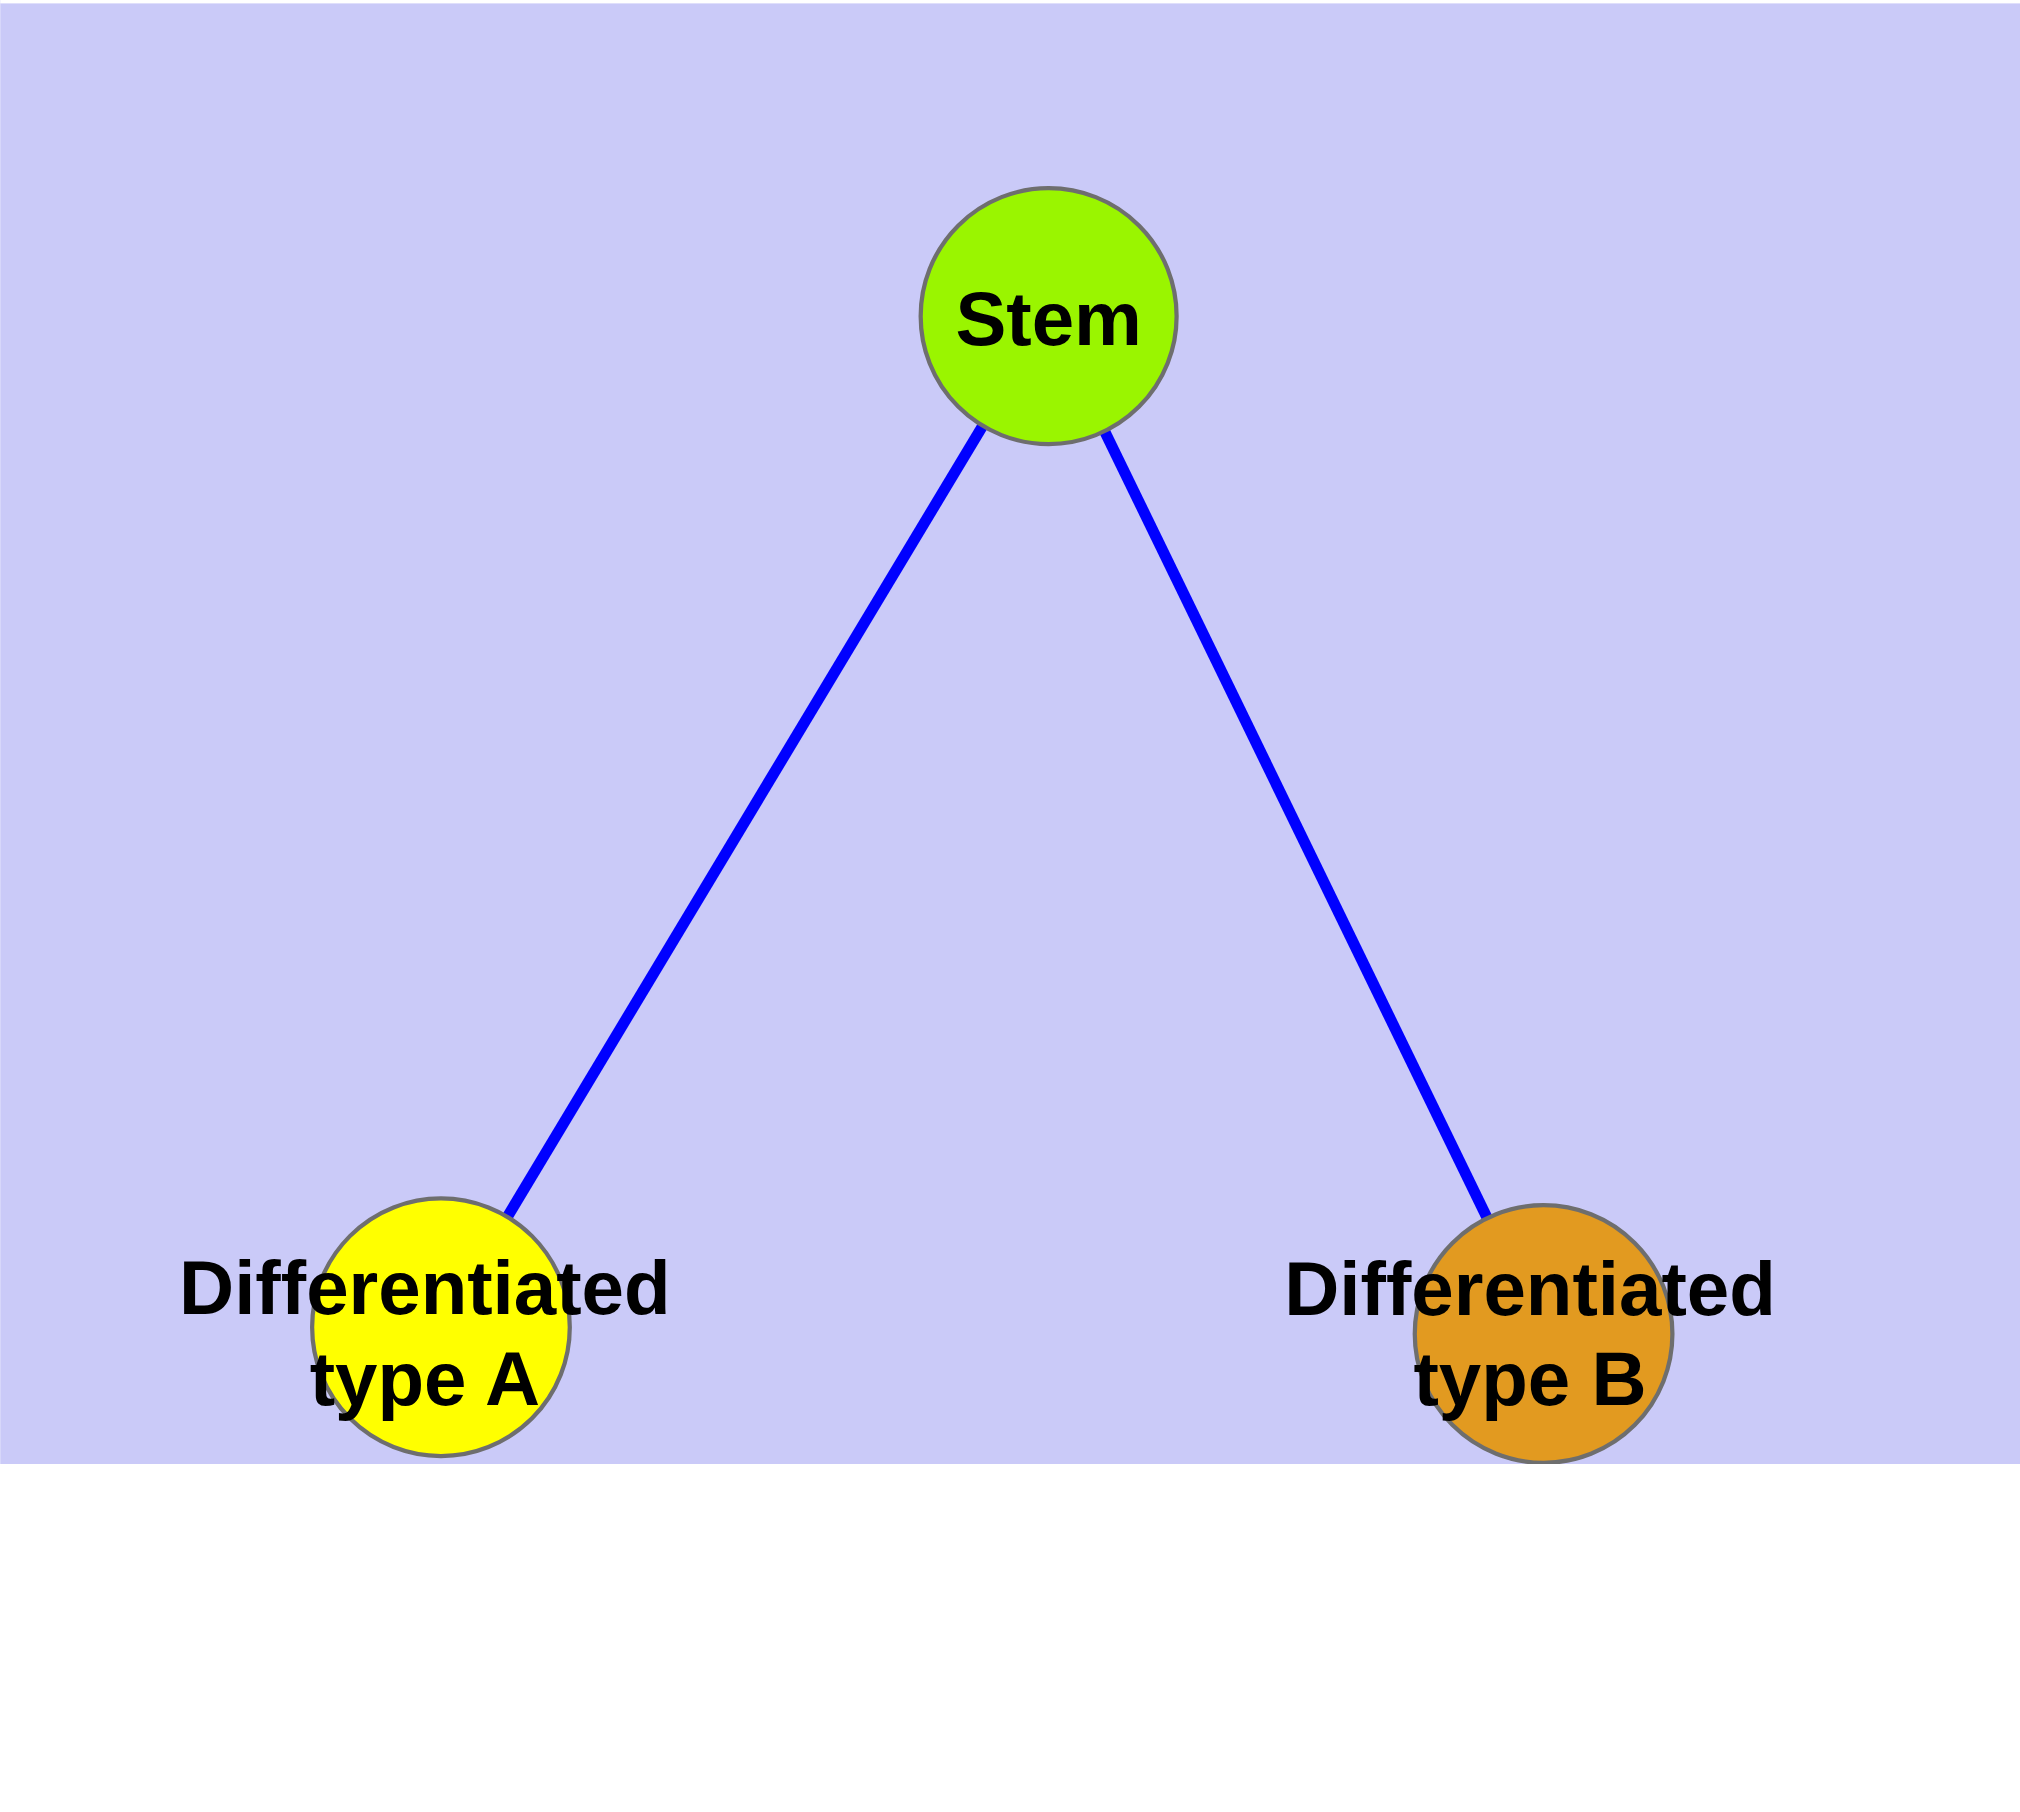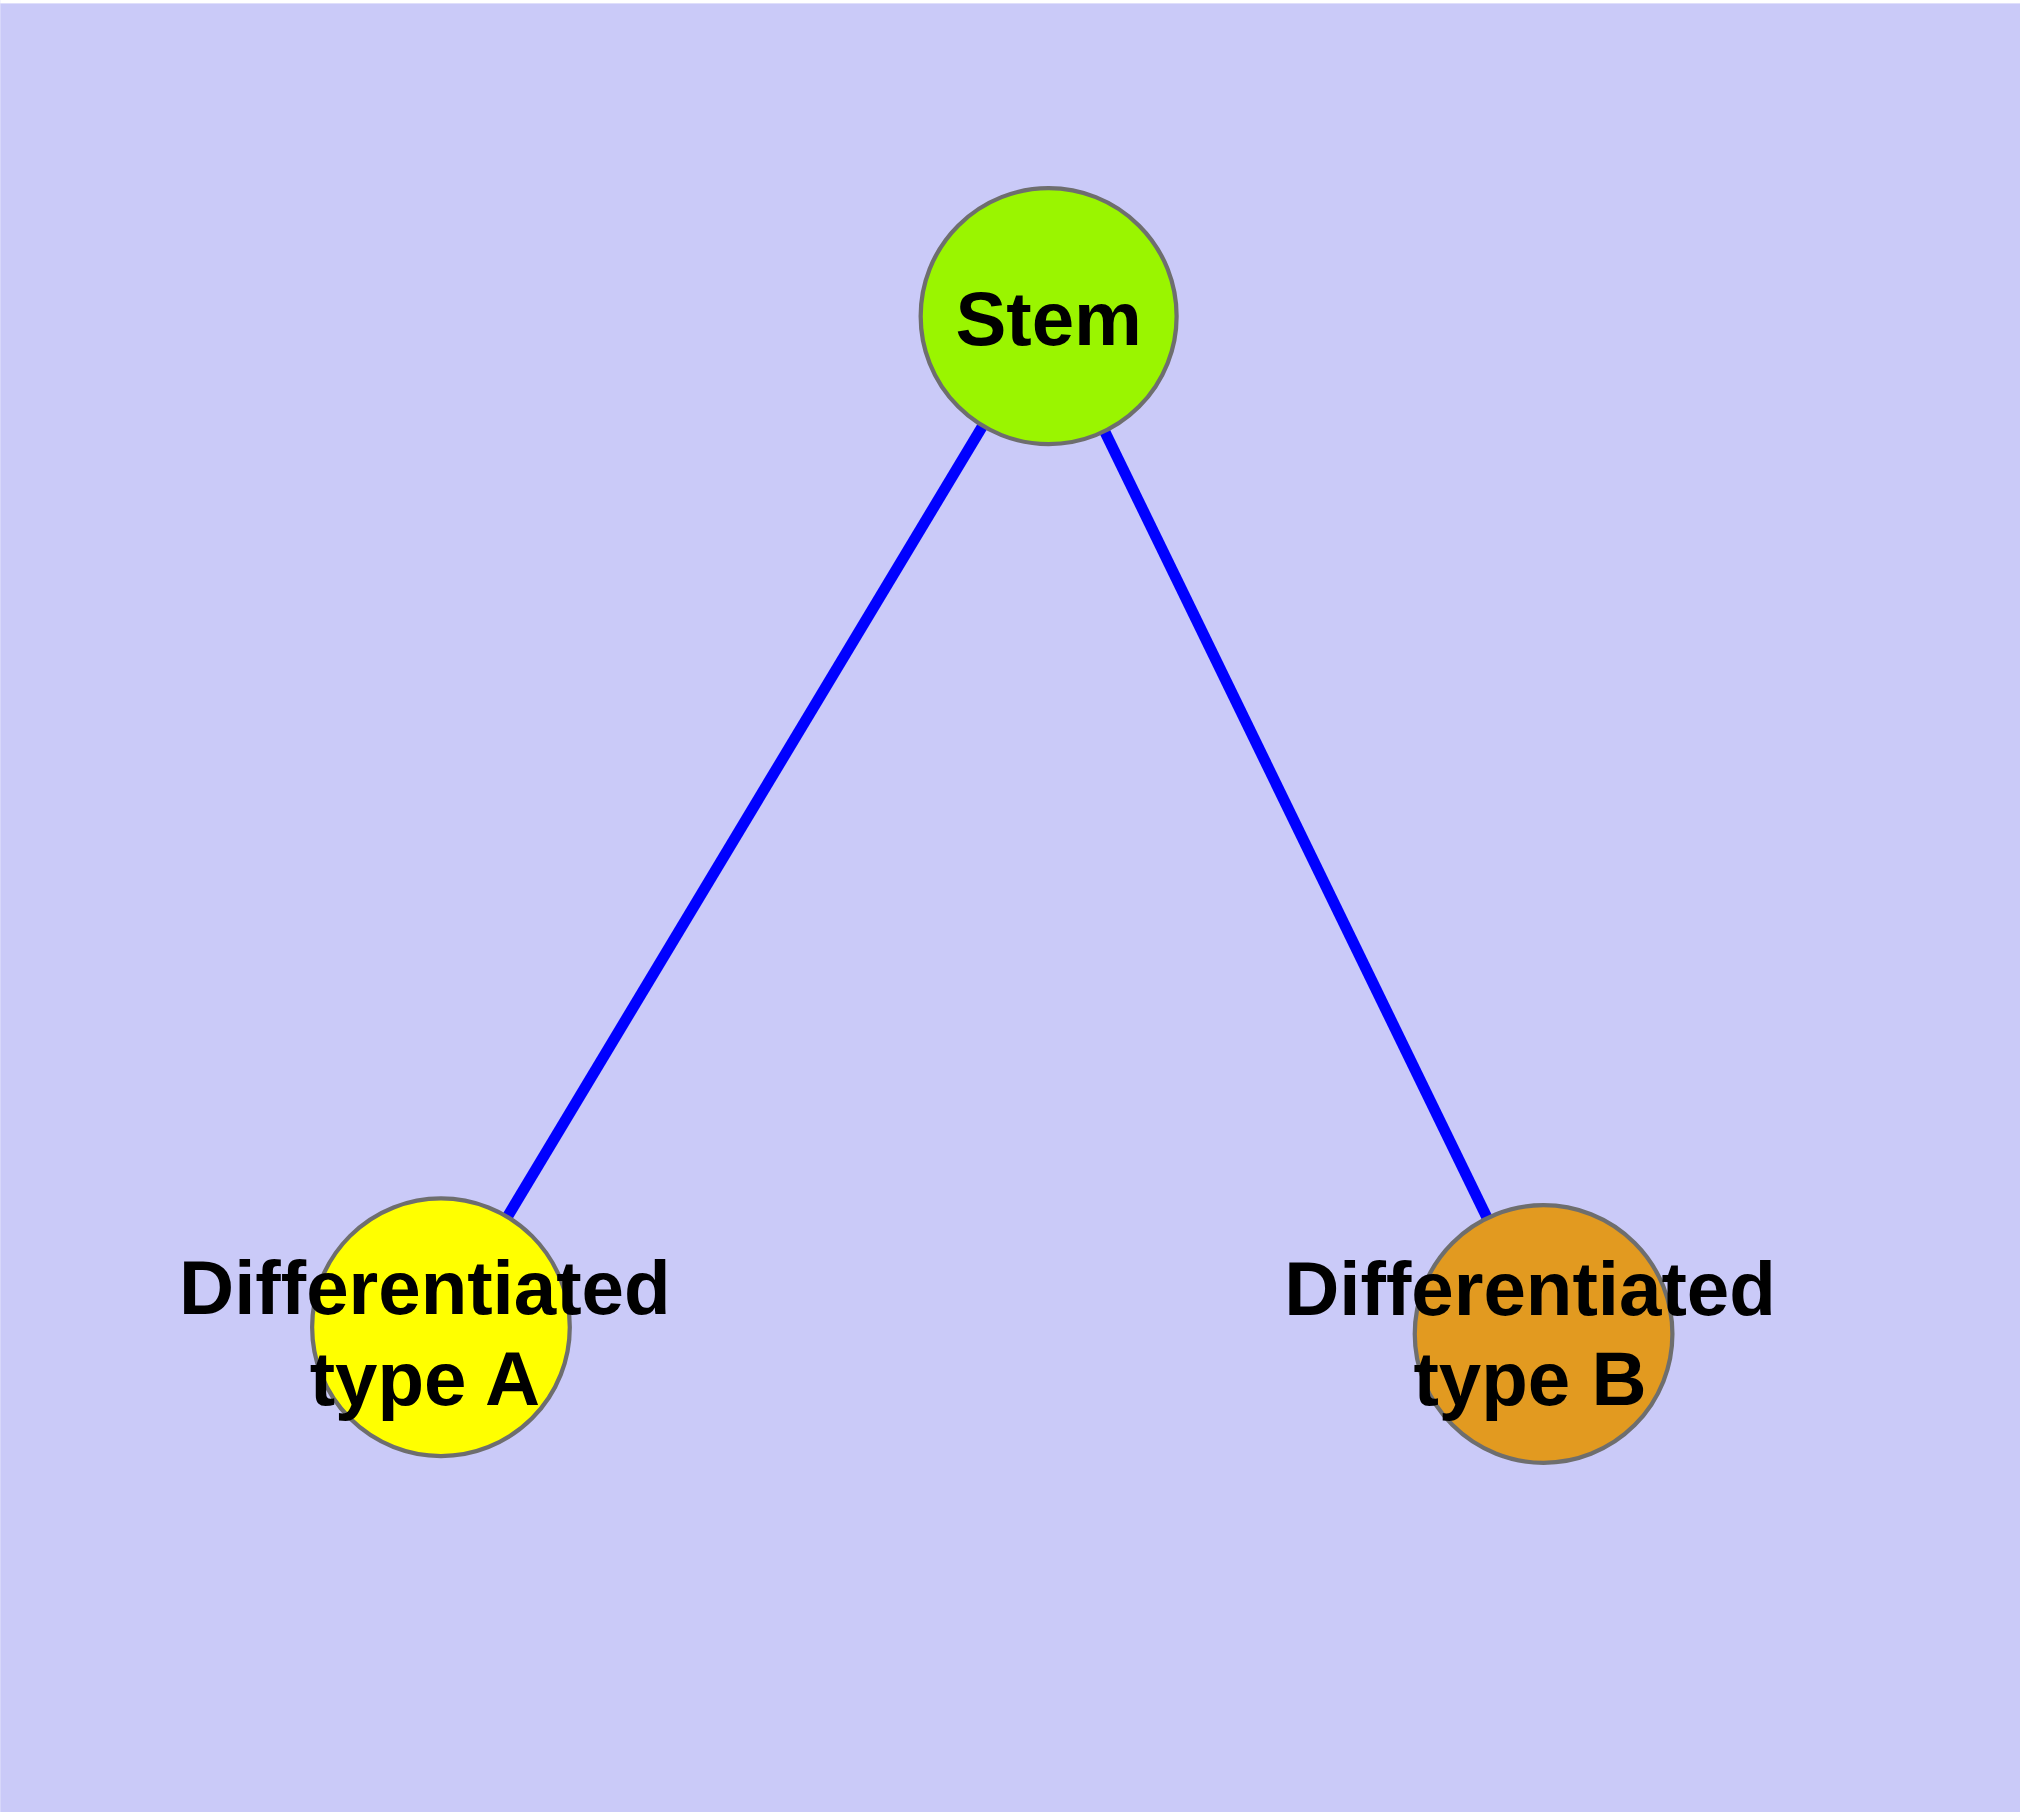--- a/index.html
+++ b/index.html
@@ -2,21 +2,21 @@
 <html style="font-size:13.6px"><head>
 <meta charset="utf-8">
 <style>
   html, body {
     margin: 0;
     padding: 0;
     background: #ffffff;
   }
   .canvas-wrap {
     width: 2021px;
-    height: 1812px;
+    height: 1464px;
     position: relative;
     overflow: hidden;
   }
   svg {
     display: block;
   }
   .node-label {
     font-family: "Liberation Sans", "DejaVu Sans", sans-serif;
     font-weight: bold;
     font-size: 90px;

